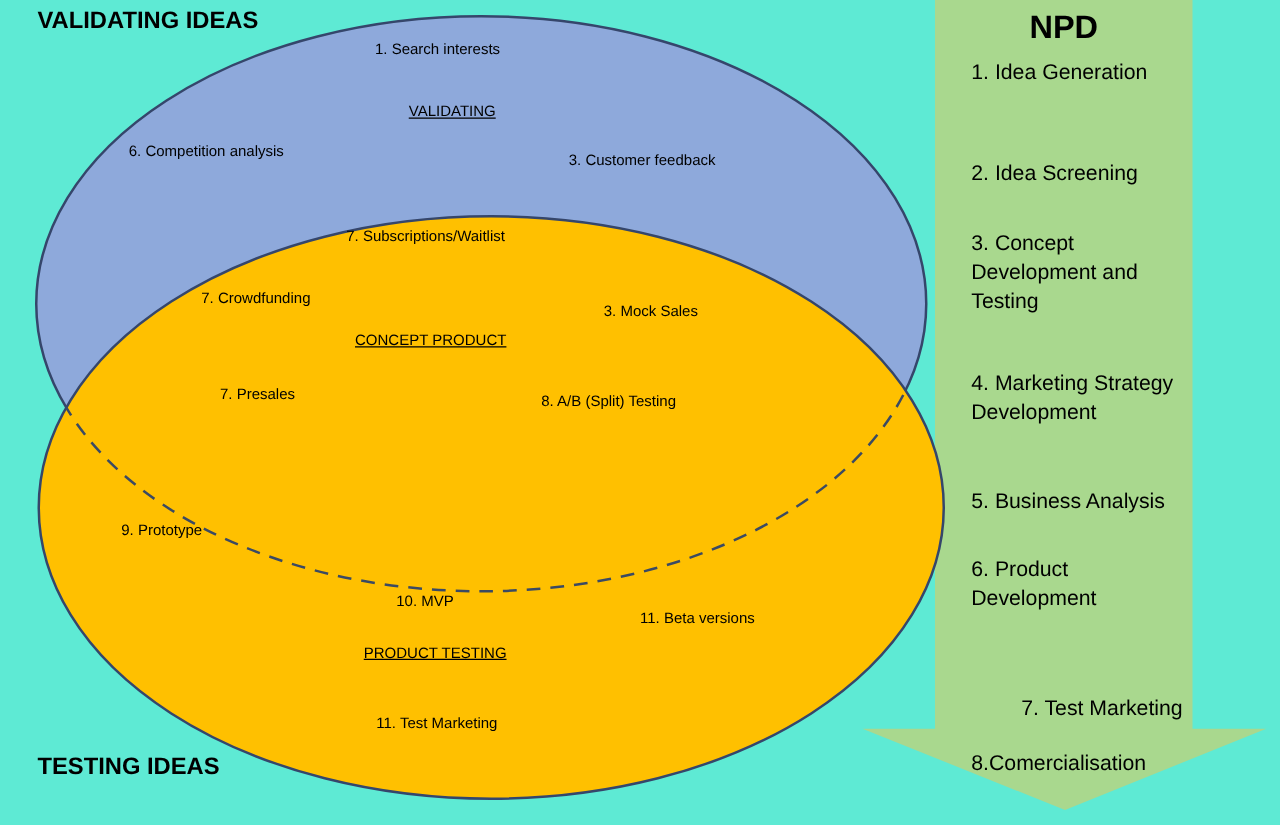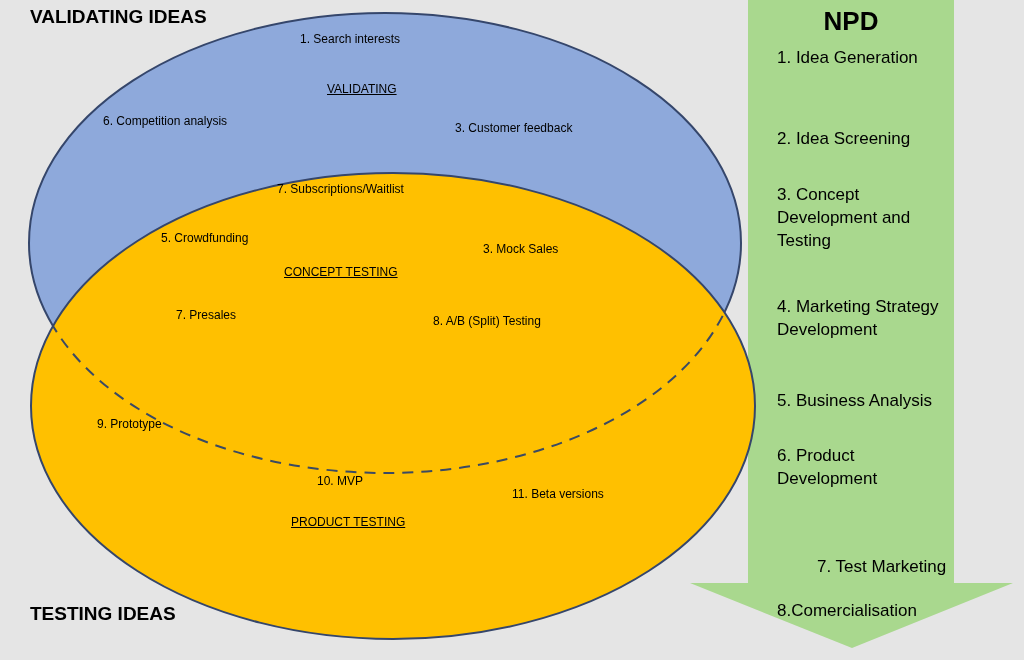--- a/index.html
+++ b/index.html
@@ -1,18 +1,18 @@
 <!DOCTYPE html>
 <html><head>
 <meta charset="utf-8">
 <style>
   html,body{margin:0;padding:0;background:#ffffff;}
   #stage{
     position:relative;width:1024px;height:660px;overflow:hidden;
-    background:#e5e5e5;font-family:"Liberation Sans",sans-serif;color:#000;
+    background:#5eead4;font-family:"Liberation Sans",sans-serif;color:#000;
   }
   #diagram-svg{position:absolute;left:0;top:0;}
   .lbl{position:absolute;font-size:12px;line-height:1.2;white-space:nowrap;}
   .lbl-bold{font-weight:bold;font-size:19px;}
   .zone-heading{text-decoration:underline;}
   .npd-title{
     position:absolute;left:748px;top:6px;width:206px;text-align:center;
     font-weight:bold;font-size:26px;
   }
   .npd-step{
@@ -43,30 +43,31 @@
 
   <div class="lbl lbl-bold" style="left:30px;top:6px;">VALIDATING IDEAS</div>
   <div class="lbl lbl-bold" style="left:30px;top:603px;">TESTING IDEAS</div>
 
   <div class="lbl" style="left:300px;top:32px;">1. Search interests</div>
   <div class="lbl zone-heading" style="left:327px;top:82px;">VALIDATING</div>
   <div class="lbl" style="left:103px;top:114px;">6. Competition analysis</div>
   <div class="lbl" style="left:455px;top:121px;">3. Customer feedback</div>
 
   <div class="lbl" style="left:277px;top:182px;">7. Subscriptions/Waitlist</div>
-  <div class="lbl" style="left:161px;top:231px;">5. Crowdfunding</div>
+  <div class="lbl" style="left:161px;top:231px;">7. Crowdfunding</div>
   <div class="lbl" style="left:483px;top:242px;">3. Mock Sales</div>
-  <div class="lbl zone-heading" style="left:284px;top:265px;">CONCEPT TESTING</div>
+  <div class="lbl zone-heading" style="left:284px;top:265px;">CONCEPT PRODUCT</div>
   <div class="lbl" style="left:176px;top:308px;">7. Presales</div>
   <div class="lbl" style="left:433px;top:314px;">8. A/B (Split) Testing</div>
 
   <div class="lbl" style="left:97px;top:417px;">9. Prototype</div>
   <div class="lbl" style="left:317px;top:474px;">10. MVP</div>
   <div class="lbl" style="left:512px;top:487px;">11. Beta versions</div>
   <div class="lbl zone-heading" style="left:291px;top:515px;">PRODUCT TESTING</div>
+  <div class="lbl" style="left:301px;top:571px;">11. Test Marketing</div>
 
   <div class="npd-title">NPD</div>
   <div class="npd-step" style="top:46px;">1. Idea Generation</div>
   <div class="npd-step" style="top:127px;">2. Idea Screening</div>
   <div class="npd-step" style="top:183px;">3. Concept
 Development and
 Testing</div>
   <div class="npd-step" style="top:295px;">4. Marketing Strategy
 Development</div>
   <div class="npd-step" style="top:389px;">5. Business Analysis</div>

